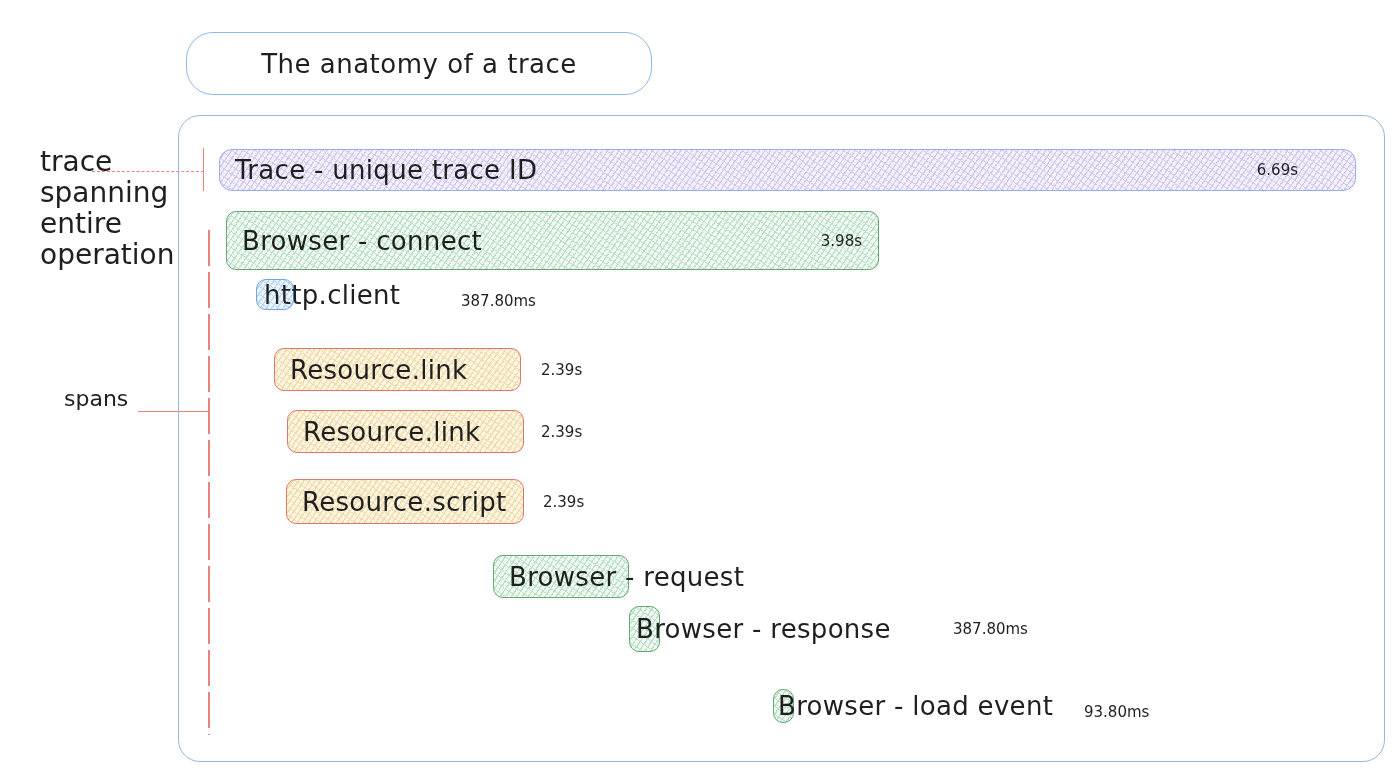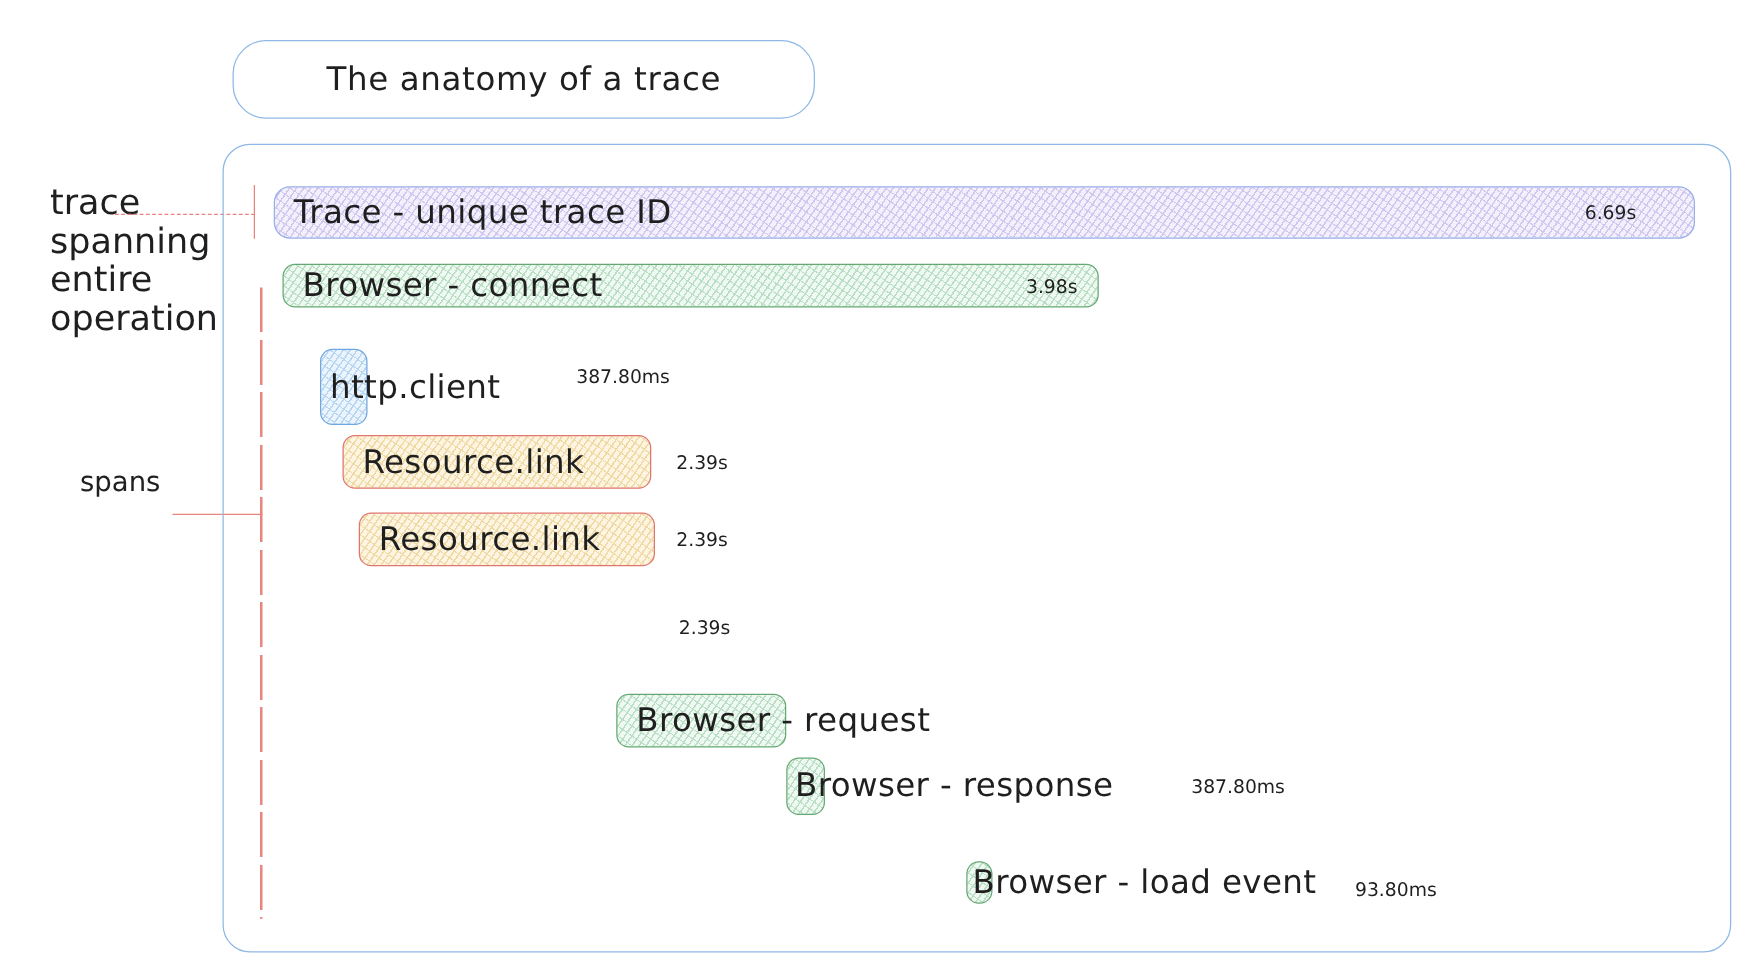--- a/index.html
+++ b/index.html
@@ -29,21 +29,21 @@
     border: 1.6px solid var(--canvas-border);
     border-radius: 22px;
   }
 
   
   .trace-note {
     left: 40px; top: 146px; width: 126px;
     font-size: 28px; line-height: 31px;
   }
   .spans-note {
-    left: 64px; top: 374px;
+    left: 64px; top: 386px;
     font-size: 22px;
   }
 
   
   .trace-connector-line {
     left: 92px; top: 171px; width: 112px; height: 0;
     border-top: 1.6px dashed var(--annotation-line);
   }
   .trace-connector-tick {
     left: 203px; top: 148px; width: 0; height: 43px;
@@ -88,21 +88,21 @@
 
   .span-duration {
     font-size: 15px;
     white-space: nowrap;
   }
   .span-duration.inside {
     position: absolute;
     right: 16px; top: 50%;
     transform: translateY(-50%);
   }
-  .kind-trace > .span-duration.inside { right: 46px; }
+  .kind-trace > .span-duration.inside { right: 57px; }
   .span-duration.outside {
     position: absolute;
     transform: translateY(-50%);
   }
 </style>
 </head>
 <body>
 
 <div class="abs title-box">
   <span>The anatomy of a trace</span>
@@ -114,36 +114,39 @@
 <div class="abs trace-connector-line"></div>
 <div class="abs trace-connector-tick"></div>
 <div class="abs spans-connector-line"></div>
 <div class="abs spans-vertical-line"></div>
 
 <div class="abs trace-canvas">
     <div class="bar kind-trace bar-trace" style="left: 40px; top: 33px; width: 1137px; height: 42px;">
       <span class="span-label">Trace - unique trace ID</span>
       <span class="span-duration inside">6.69s</span>
     </div>
-    <div class="bar kind-browser bar-browser-connect" style="left: 47px; top: 95px; width: 653px; height: 35px;">
+    <div class="bar kind-browser bar-browser-connect" style="left: 47px; top: 95px; width: 653px; height: 59px;">
       <span class="span-label">Browser - connect</span>
       <span class="span-duration inside">3.98s</span>
     </div>
-    <div class="bar kind-http bar-http-client" style="left: 77px; top: 163px; width: 38px; height: 61px;">
+    <div class="bar kind-http bar-http-client" style="left: 77px; top: 163px; width: 38px; height: 31px;">
       <span class="span-label">http.client</span>
     </div>
     <span class="span-duration outside" style="left: 282px; top: 184.5px;">387.80ms</span>
     <div class="bar kind-resource bar-resource-link-1" style="left: 95px; top: 232px; width: 247px; height: 43px;">
       <span class="span-label">Resource.link</span>
     </div>
     <span class="span-duration outside" style="left: 362px; top: 253.5px;">2.39s</span>
     <div class="bar kind-resource bar-resource-link-2" style="left: 108px; top: 294px; width: 237px; height: 43px;">
       <span class="span-label">Resource.link</span>
     </div>
     <span class="span-duration outside" style="left: 362px; top: 315.5px;">2.39s</span>
+    <div class="bar kind-resource bar-resource-script" style="left: 107px; top: 363px; width: 238px; height: 45px;">
+      <span class="span-label">Resource.script</span>
+    </div>
     <span class="span-duration outside" style="left: 364px; top: 385.5px;">2.39s</span>
     <div class="bar kind-browser bar-browser-request" style="left: 314px; top: 439px; width: 136px; height: 43px;">
       <span class="span-label">Browser - request</span>
     </div>
     <div class="bar kind-browser bar-browser-response" style="left: 450px; top: 490px; width: 31px; height: 46px; text-align: right;">
       <span class="span-label">Browser - response</span>
     </div>
     <span class="span-duration outside" style="left: 774px; top: 513px;">387.80ms</span>
     <div class="bar kind-browser bar-browser-load-event" style="left: 594px; top: 573px; width: 21px; height: 34px;">
       <span class="span-label">Browser - load event</span>

